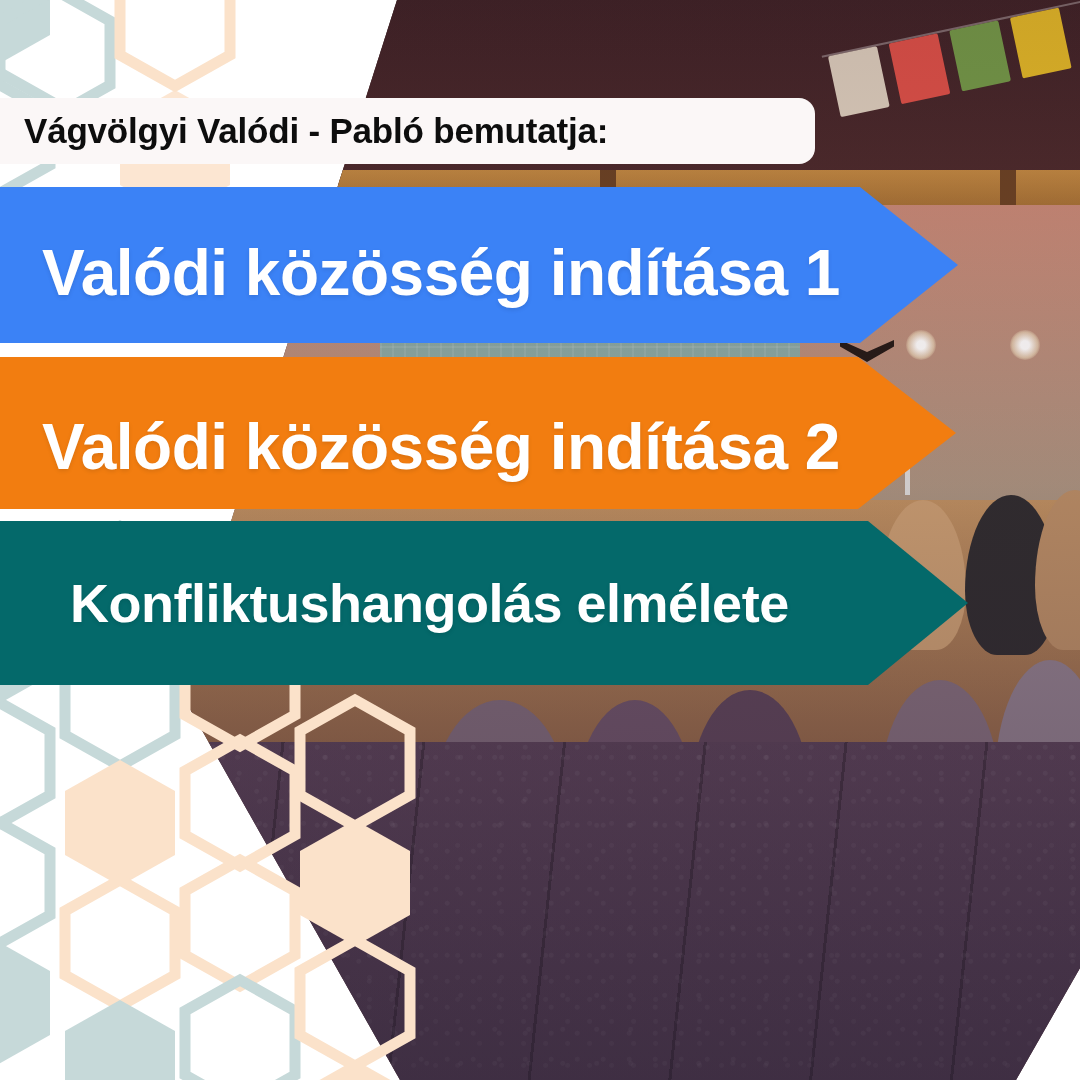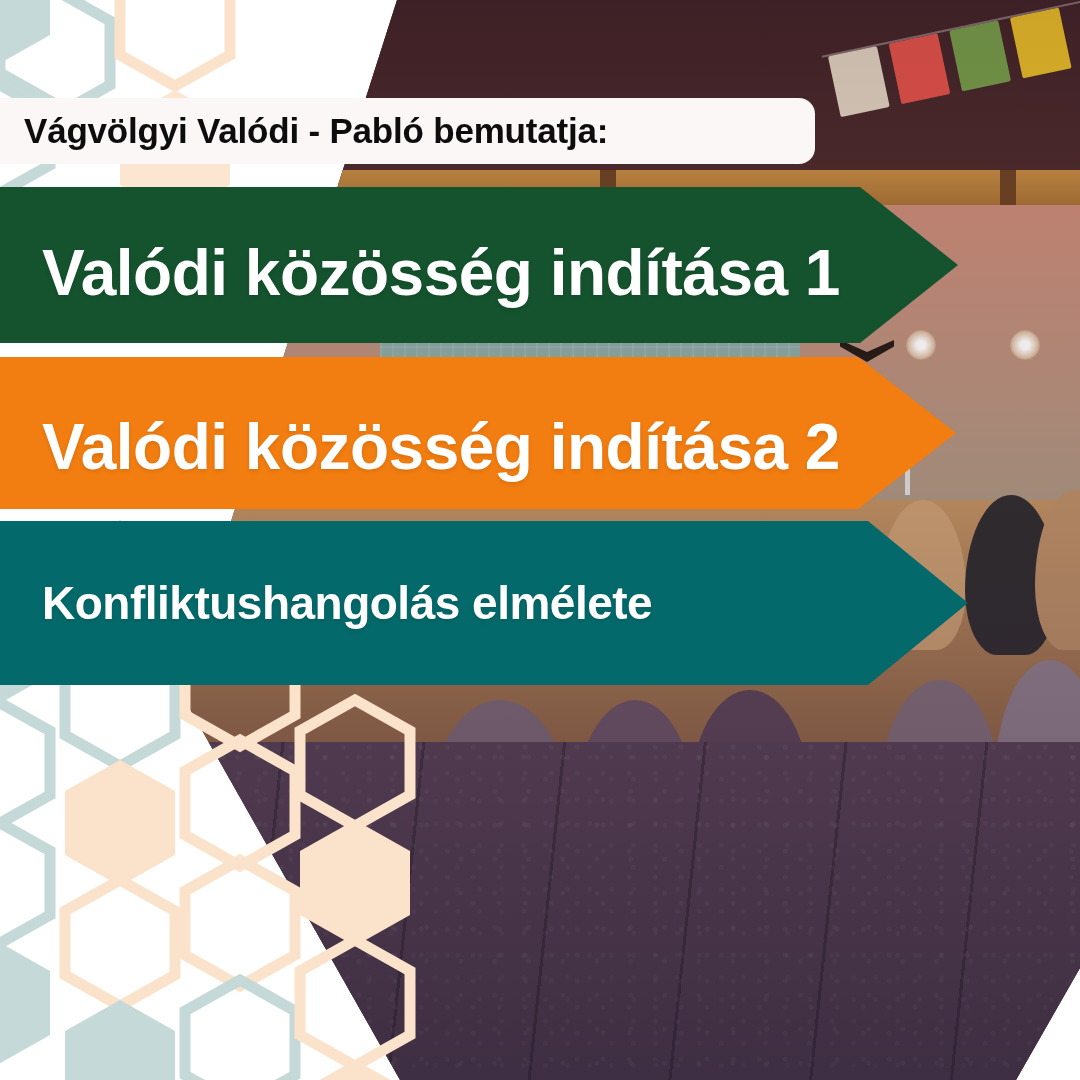--- a/index.html
+++ b/index.html
@@ -189,39 +189,39 @@
   }
   .arrow .label {
     color: #ffffff;
     font-weight: bold;
     white-space: nowrap;
     letter-spacing: -0.5px;
     text-shadow: 0 2px 4px rgba(0,0,0,0.10);
   }
   .arrow-1 {
     top: 187px; width: 958px; height: 172px;
-    background: #14532d;
+    background: #3b82f6;
     -webkit-clip-path: polygon(0 0, 860px 0, 958px 78px, 860px 156px, 0 156px);
     clip-path: polygon(0 0, 860px 0, 958px 78px, 860px 156px, 0 156px);
   }
   .arrow-1 .label { font-size: 64px; }
   .arrow-2 {
     top: 357px; width: 956px; height: 180px;
     background: #f27d10;
     -webkit-clip-path: polygon(0 0, 858px 0, 956px 76px, 858px 152px, 0 152px);
     clip-path: polygon(0 0, 858px 0, 956px 76px, 858px 152px, 0 152px);
   }
   .arrow-2 .label { font-size: 64px; }
   .arrow-3 {
     top: 521px; width: 968px; height: 164px;
     background: #04696a;
     -webkit-clip-path: polygon(0 0, 868px 0, 968px 82px, 868px 164px, 0 164px);
     clip-path: polygon(0 0, 868px 0, 968px 82px, 868px 164px, 0 164px);
   }
-  .arrow-3 .label { font-size: 46px; }
+  .arrow-3 .label { font-size: 54px; margin-left: 28px; }
 </style>
 </head>
 <body>
 
 <div id="poster">
 
   <div class="photo-wrap">
     <div class="photo">
       <div class="roof"></div>
 

